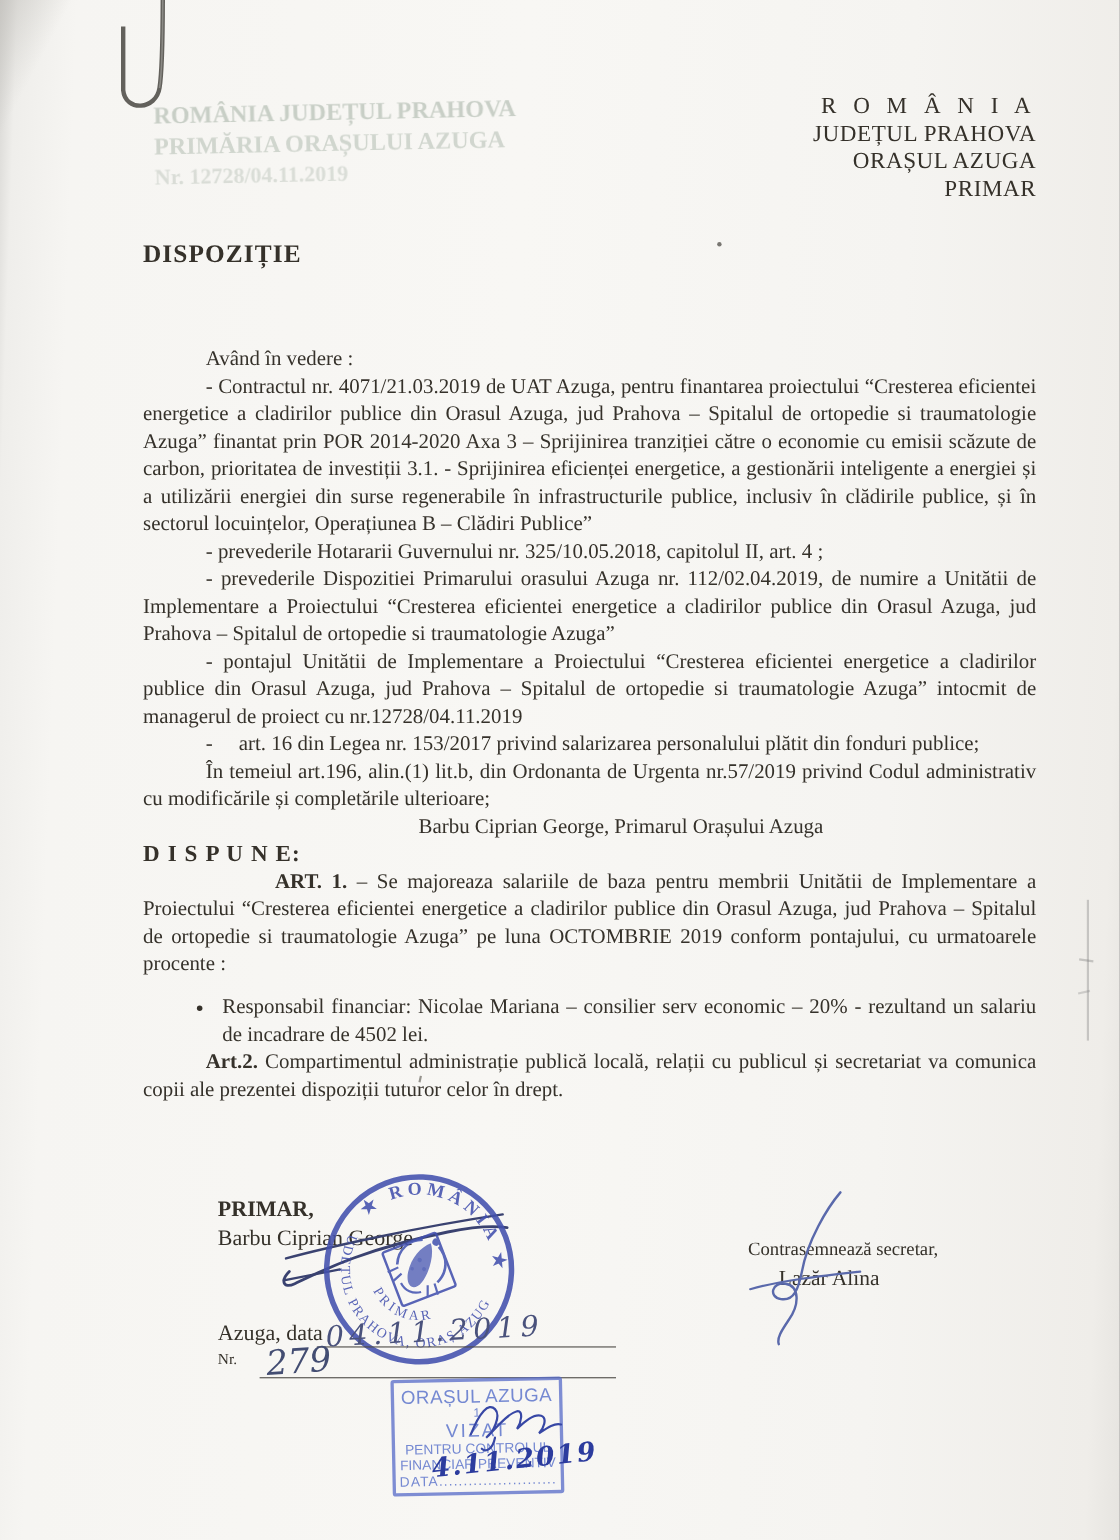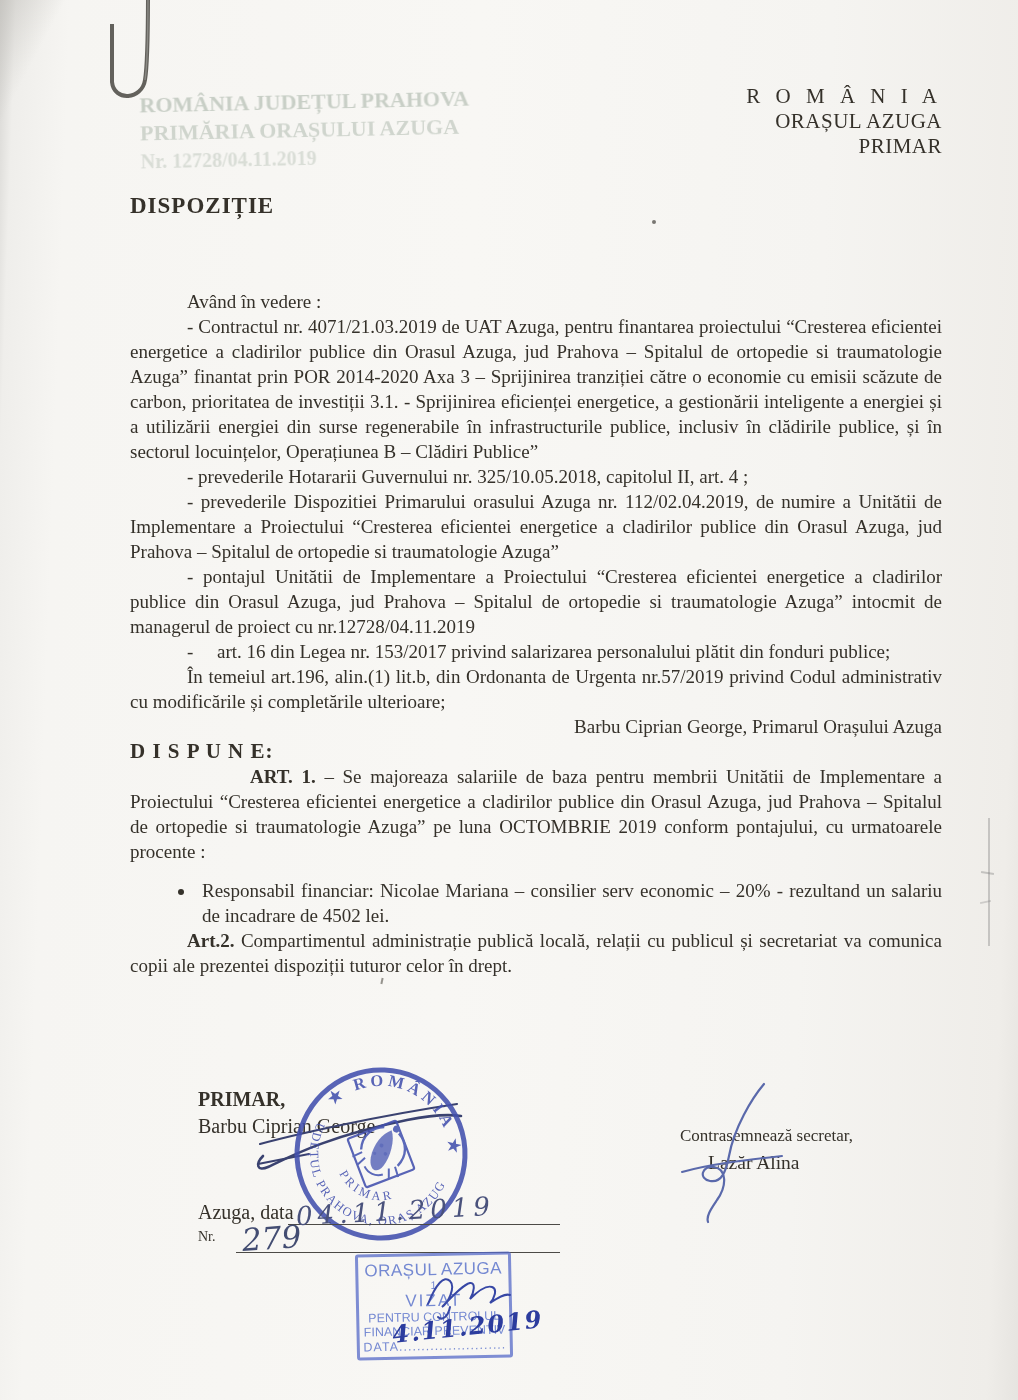--- a/index.html
+++ b/index.html
@@ -13,21 +13,21 @@
   }
   .corner-shade { position:absolute; left:0; top:0; width:90px; height:140px;
     background:linear-gradient(118deg,#b9b7b2 0%, rgba(185,183,178,0) 40%); opacity:.55; }
   .doc { position:absolute; left:130px; top:84px; width:812px; }
   .hdr { text-align:right; font-size:21px; line-height:25px; letter-spacing:.5px; }
   .hdr .l1 { letter-spacing:5px; }
   .title { margin-top:34px; text-align:left; font-weight:bold; font-size:23px; letter-spacing:1px; }
   .body { margin-top:70px; font-size:19px; line-height:25px; text-align:justify; }
   .body p { margin:0; }
   .hang { text-indent:57px; }
-  .issuer { margin-top:12px; text-indent:57px; text-align:right; }
+  .issuer { margin-top:12px; text-indent:57px; text-align:center; }
   .dispune { margin-top:16px; text-align:left; font-weight:bold; font-size:21px; letter-spacing:1px; text-indent:0; }
   .art1 { margin-top:20px; text-indent:120px; }
   .art1 b, .art2 b { font-weight:bold; }
   ul.points { margin:14px 0 0 0; padding:0 0 0 66px; }
   ul.points li { padding-left:6px; margin:0; text-align:justify; }
   .art2 { margin-top:12px; text-indent:57px; }
 
   
   .abs { position:absolute; }
   .sig-primar-title { left:198px; top:1088px; font-weight:bold; font-size:20px; }
@@ -88,20 +88,21 @@
 
   <div class="ghost abs">
     <div class="g1">ROMÂNIA JUDEȚUL PRAHOVA</div>
     <div class="g2">PRIMĂRIA ORAȘULUI AZUGA</div>
     <div class="g3">Nr. 12728/04.11.2019</div>
   </div>
 
   <div class="doc">
     <div class="hdr">
       <div class="l1">R O M Â N I A</div>
+      <div>JUDEȚUL PRAHOVA</div>
       <div>ORAȘUL AZUGA</div>
       <div>PRIMAR</div>
     </div>
 
     <div class="title">DISPOZIȚIE</div>
 
     <div class="body">
       <p class="hang">Având în vedere :</p>
       <p class="hang">- Contractul nr. 4071/21.03.2019 de UAT Azuga, pentru finantarea proiectului “Cresterea eficientei energetice a cladirilor publice din Orasul Azuga, jud Prahova – Spitalul de ortopedie si traumatologie Azuga” finantat prin POR 2014-2020 Axa 3 – Sprijinirea tranziției către o economie cu emisii scăzute de carbon, prioritatea de investiții 3.1. - Sprijinirea eficienței energetice, a gestionării inteligente a energiei și a utilizării energiei din surse regenerabile în infrastructurile publice, inclusiv în clădirile publice, și în sectorul locuințelor, Operațiunea B – Clădiri Publice”</p>
       <p class="hang">- prevederile Hotararii Guvernului nr. 325/10.05.2018, capitolul II, art. 4 ;</p>

